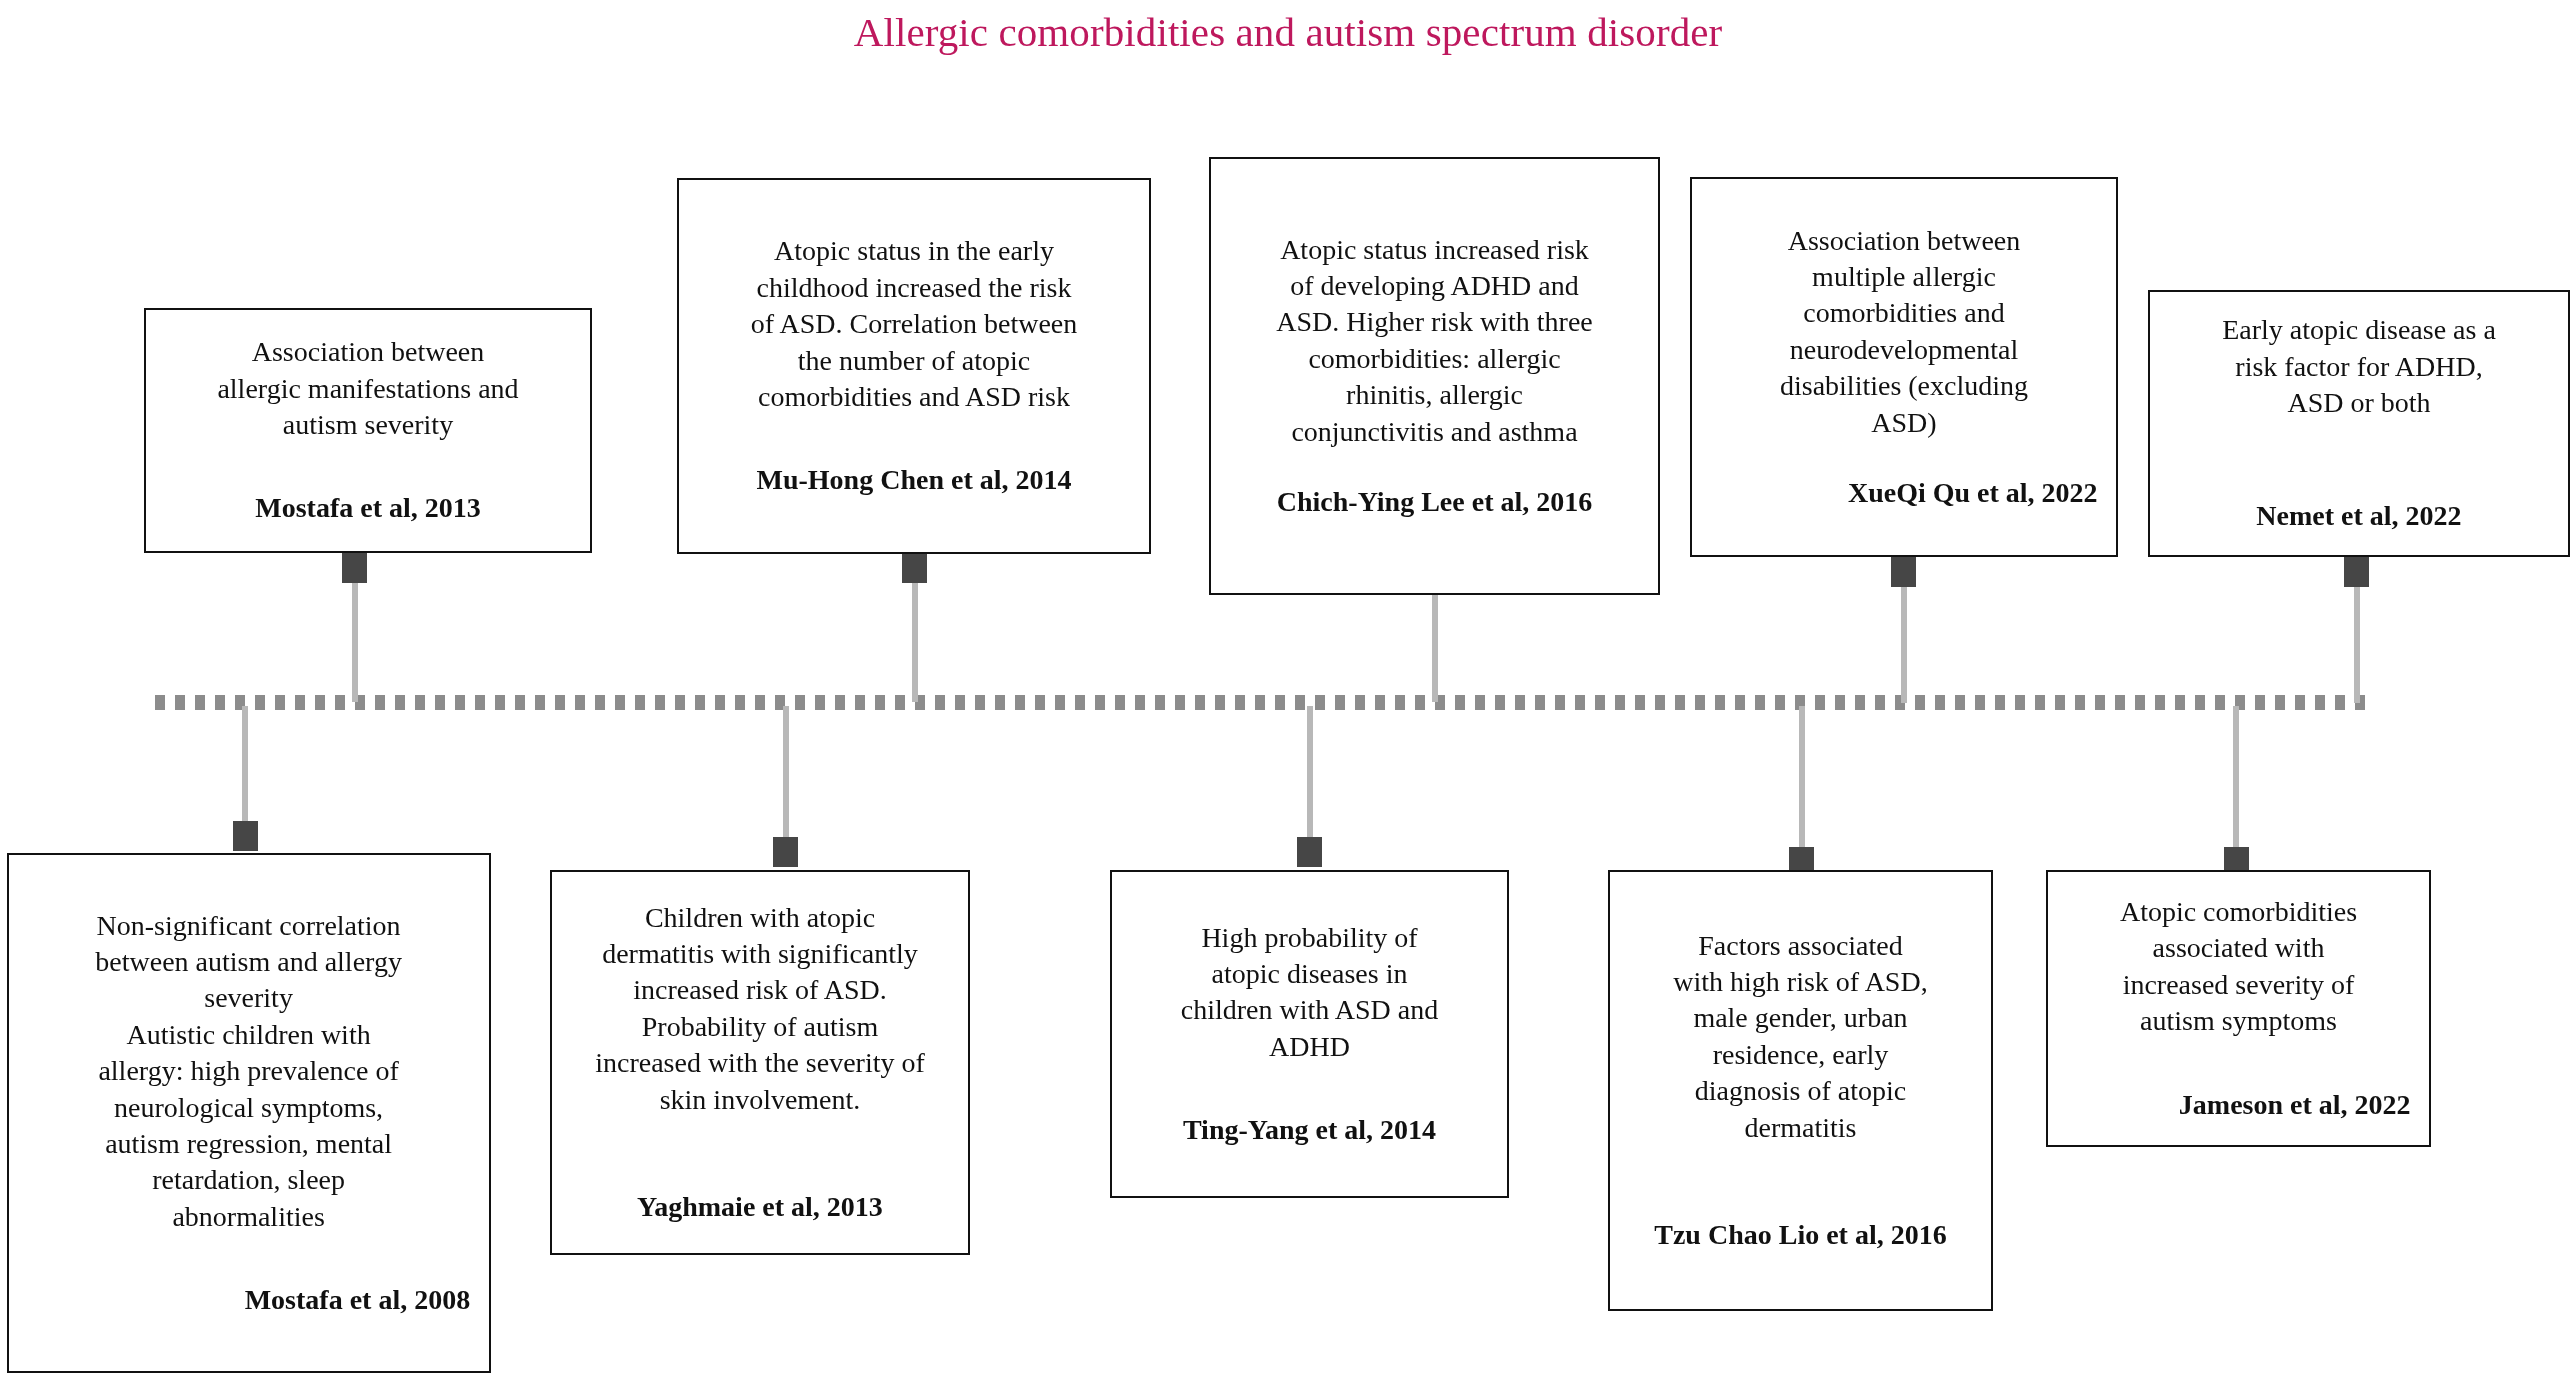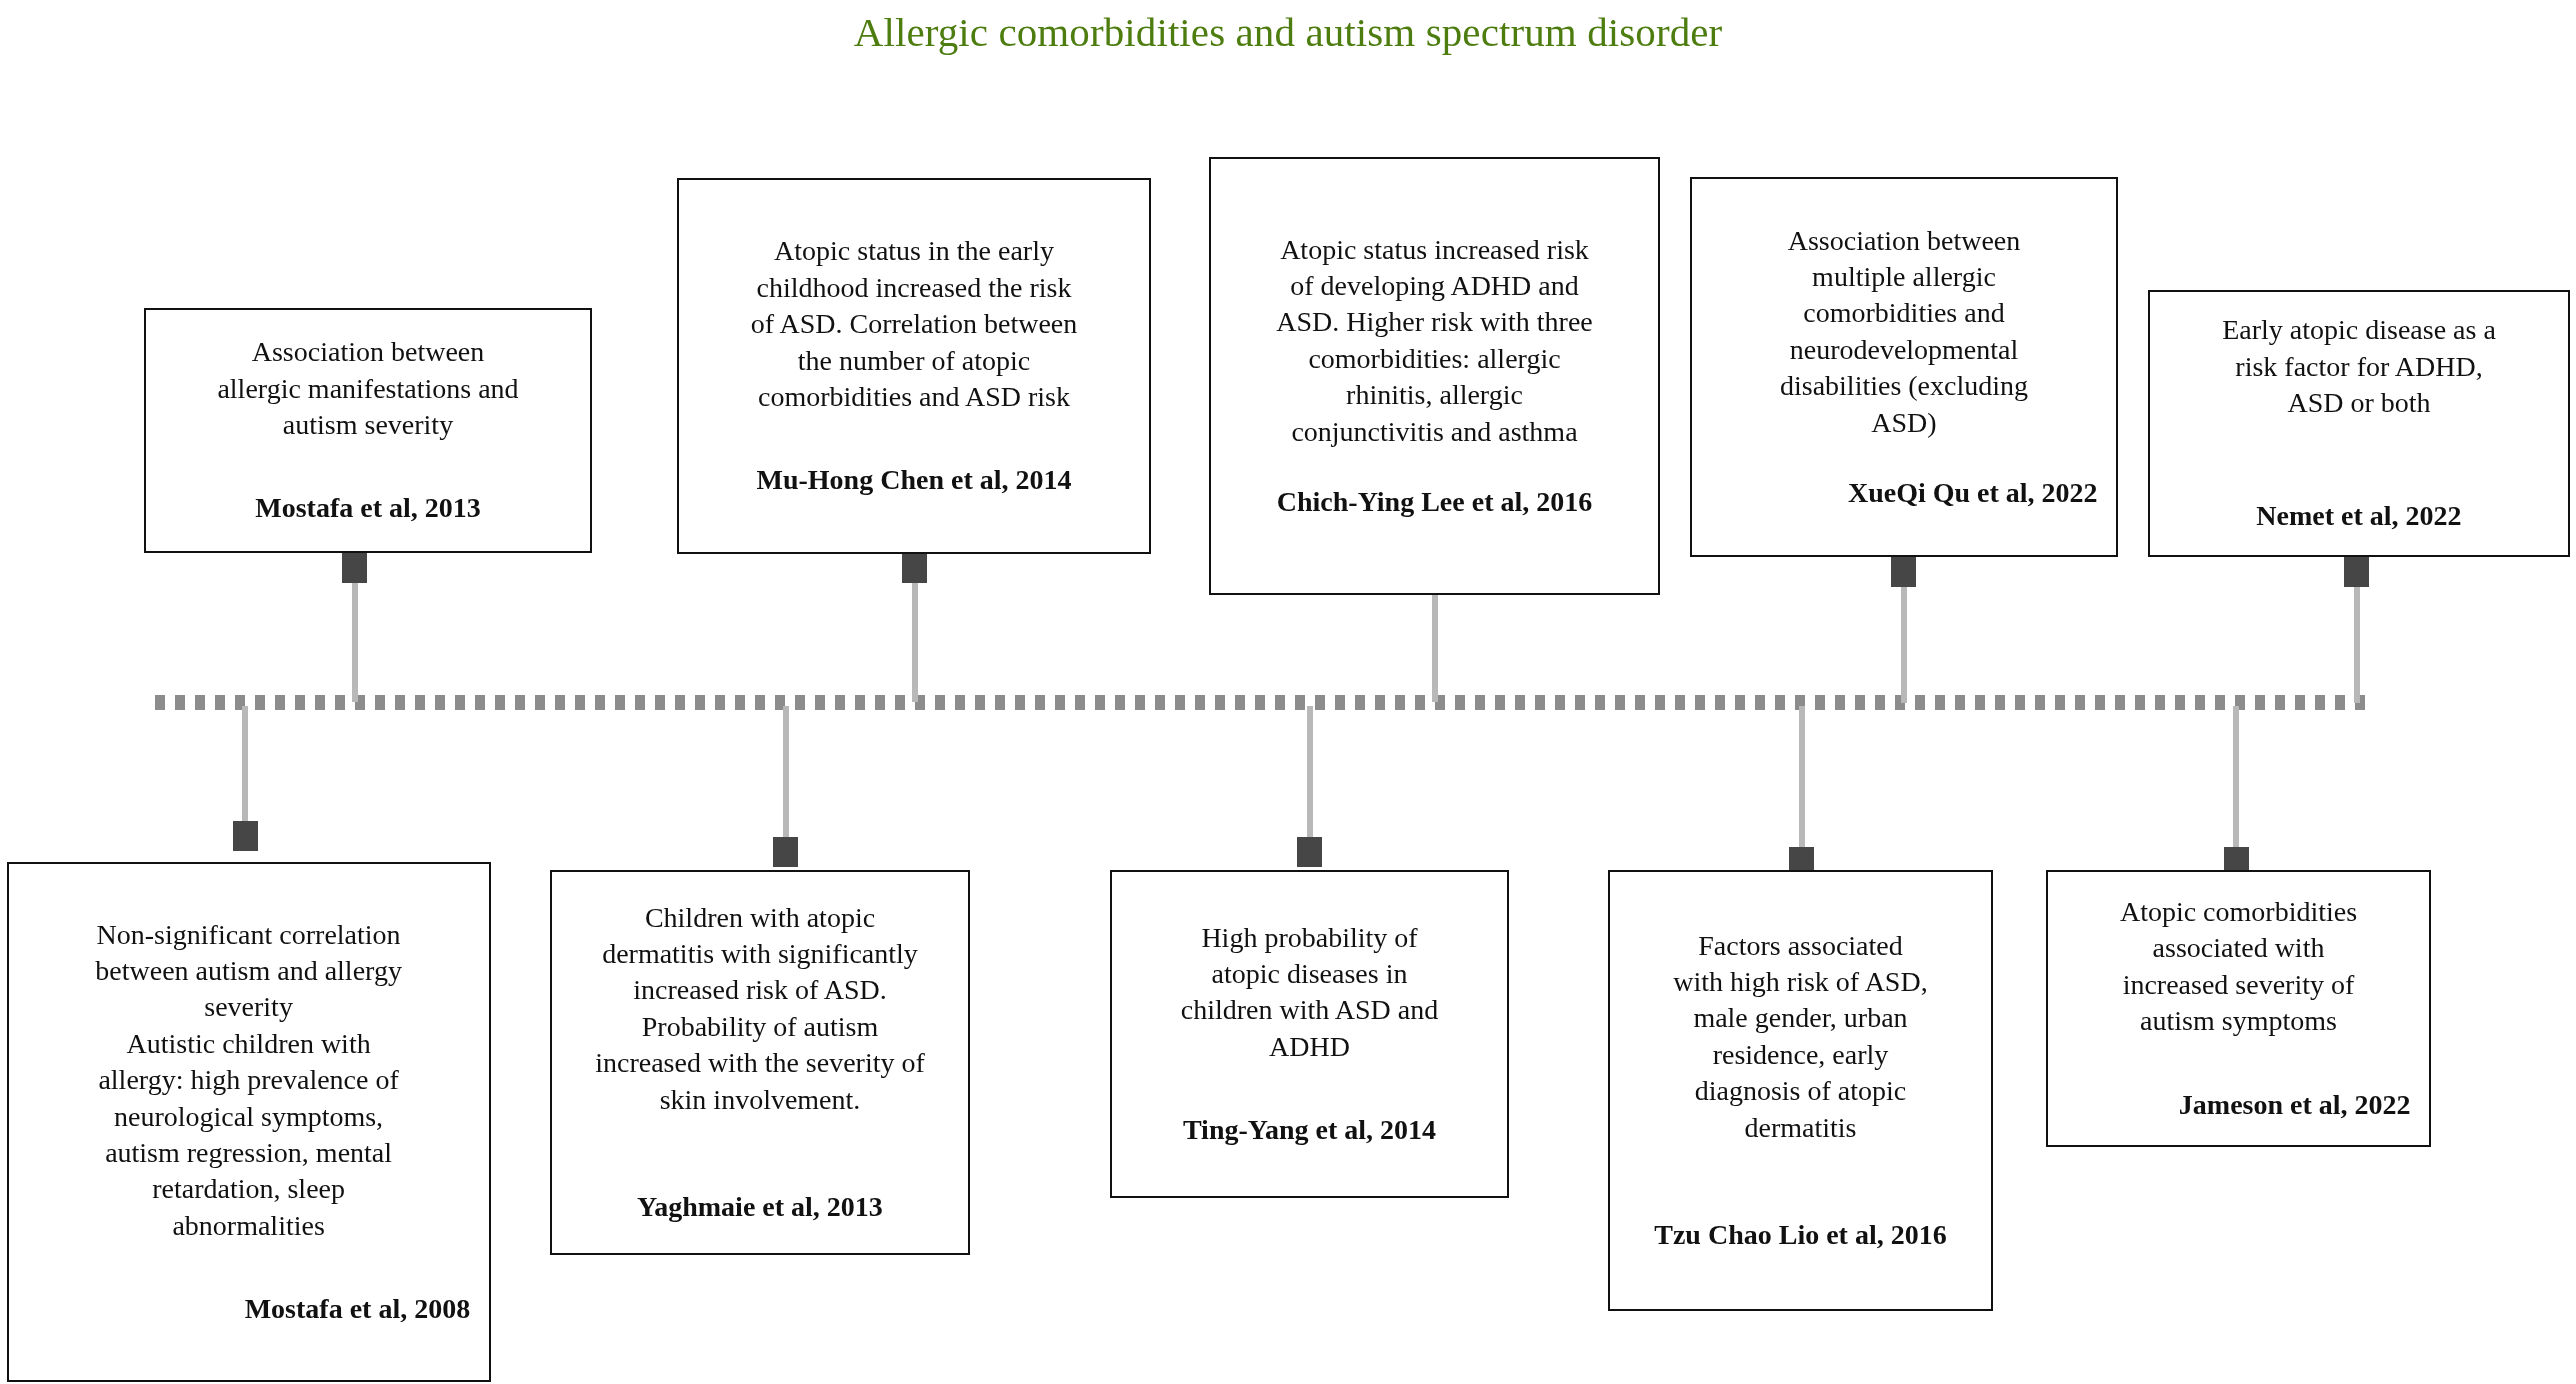--- a/index.html
+++ b/index.html
@@ -18,21 +18,21 @@
   }
 
   
   #title {
     position: absolute;
     left: 0; top: 9.2px;
     width: 2576px;
     text-align: center;
     font-size: 41px;
     line-height: 1.15;
-    color: #4d7c0f;
+    color: #be185d;
     letter-spacing: 0.1px;
     white-space: nowrap;
   }
 
   
   #timeline-axis {
     position: absolute;
     left: 155px;
     top: 695px;
     width: 2214px;
@@ -160,21 +160,21 @@
     <div class="card-citation">XueQi Qu et al, 2022</div>
   </div>
 
   <div class="card align-center gap-md" style="left:2148px; top:290px; width:422px; height:267px;gap:43px;">
     <div class="card-body">Early atopic disease as a
 risk factor for ADHD,
 ASD or both</div>
     <div class="card-citation">Nemet et al, 2022</div>
   </div>
 
-  <div class="card align-center gap-lg cite-left" style="left:6.6px; top:853px; width:484px; height:520px;margin-top:9px;">
+  <div class="card align-center gap-lg cite-left" style="left:6.6px; top:853px; width:484px; height:520px;">
     <div class="card-body">Non-significant correlation
 between autism and allergy
 severity
 Autistic children with
 allergy: high prevalence of
 neurological symptoms,
 autism regression, mental
 retardation, sleep
 abnormalities</div>
     <div class="card-citation">Mostafa et al, 2008</div>

